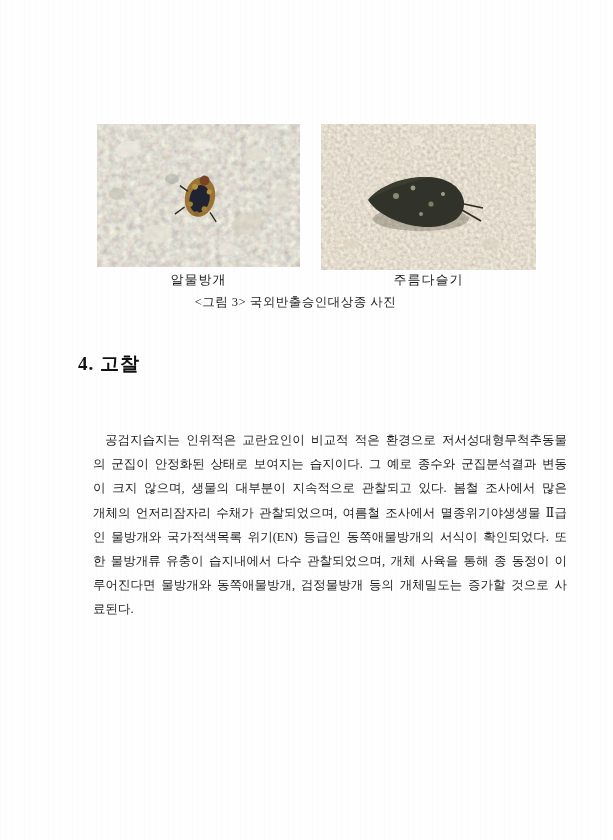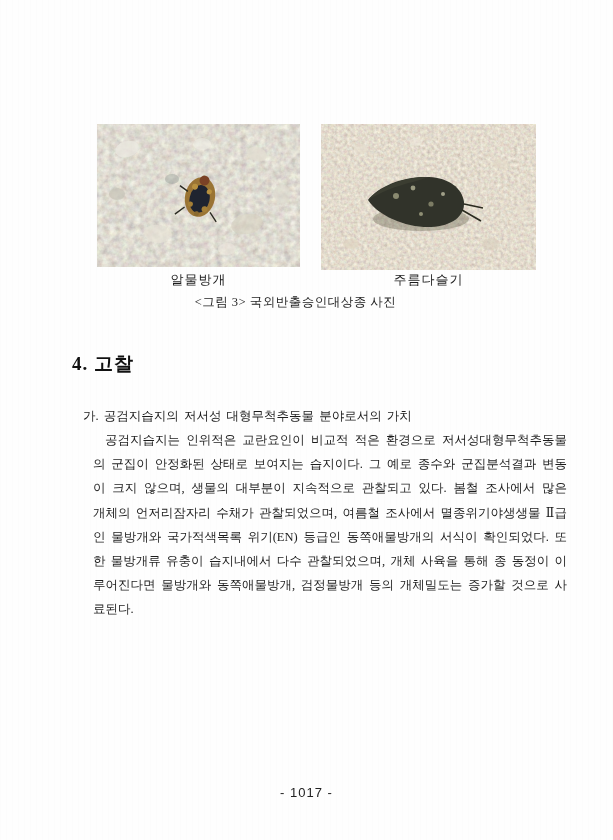--- a/index.html
+++ b/index.html
@@ -38,21 +38,21 @@
   .figure-caption {
     position: absolute;
     top: 294px; left: 0; width: 591px;
     text-align: center;
     font-size: 12.5px;
     color: #1c1c1c;
     letter-spacing: 0.5px;
   }
   .section-heading {
     position: absolute;
-    top: 351px; left: 72px;
+    top: 351px; left: 78px;
     font-size: 19px;
     font-weight: bold;
     letter-spacing: 1px;
     color: #111;
   }
   .subheading {
     position: absolute;
     top: 404px; left: 63px; width: 474px;
     padding-left: 20px;
     box-sizing: border-box;
@@ -174,19 +174,17 @@
     </svg>
   </div>
 
   <div class="photo-label photo-label-right">주름다슬기</div>
   <div class="photo-label photo-label-left">알물방개</div>
 
   <div class="figure-caption">&lt;그림 3&gt; 국외반출승인대상종 사진</div>
 
   <div class="section-heading">4. 고찰</div>
 
-  <div class="subheading">가. 공검지습지의 저서성 대형무척추동물 분야로서의 가치</div>
 
   <div class="body-paragraph">공검지습지는 인위적은 교란요인이 비교적 적은 환경으로 저서성대형무척추동물의 군집이 안정화된 상태로 보여지는 습지이다. 그 예로 종수와 군집분석결과 변동이 크지 않으며, 생물의 대부분이 지속적으로 관찰되고 있다. 봄철 조사에서 많은 개체의 언저리잠자리 수채가 관찰되었으며, 여름철 조사에서 멸종위기야생생물 Ⅱ급인 물방개와 국가적색목록 위기(EN) 등급인 동쪽애물방개의 서식이 확인되었다. 또한 물방개류 유충이 습지내에서 다수 관찰되었으며, 개체 사육을 통해 종 동정이 이루어진다면 물방개와 동쪽애물방개, 검정물방개 등의 개체밀도는 증가할 것으로 사료된다.</div>
 
-  <div class="page-number">- 1017 -</div>
 
 </div>
 
 </body></html>

